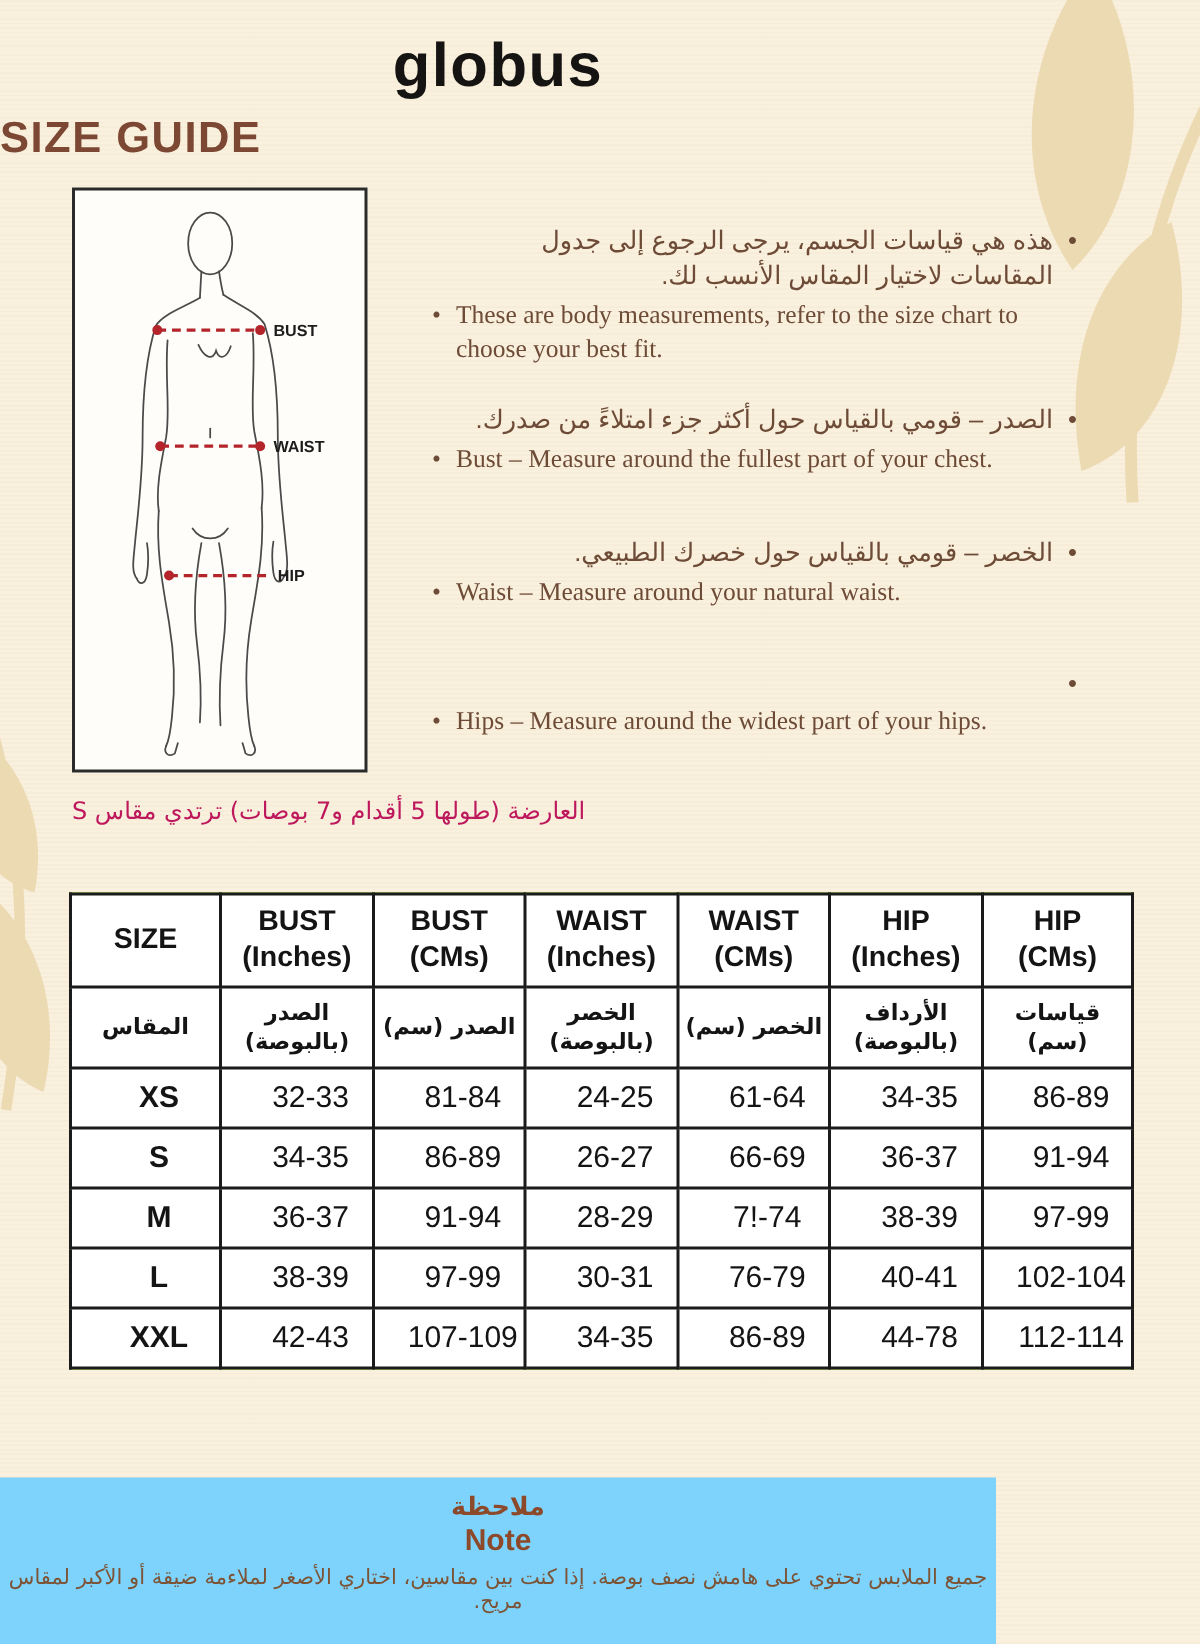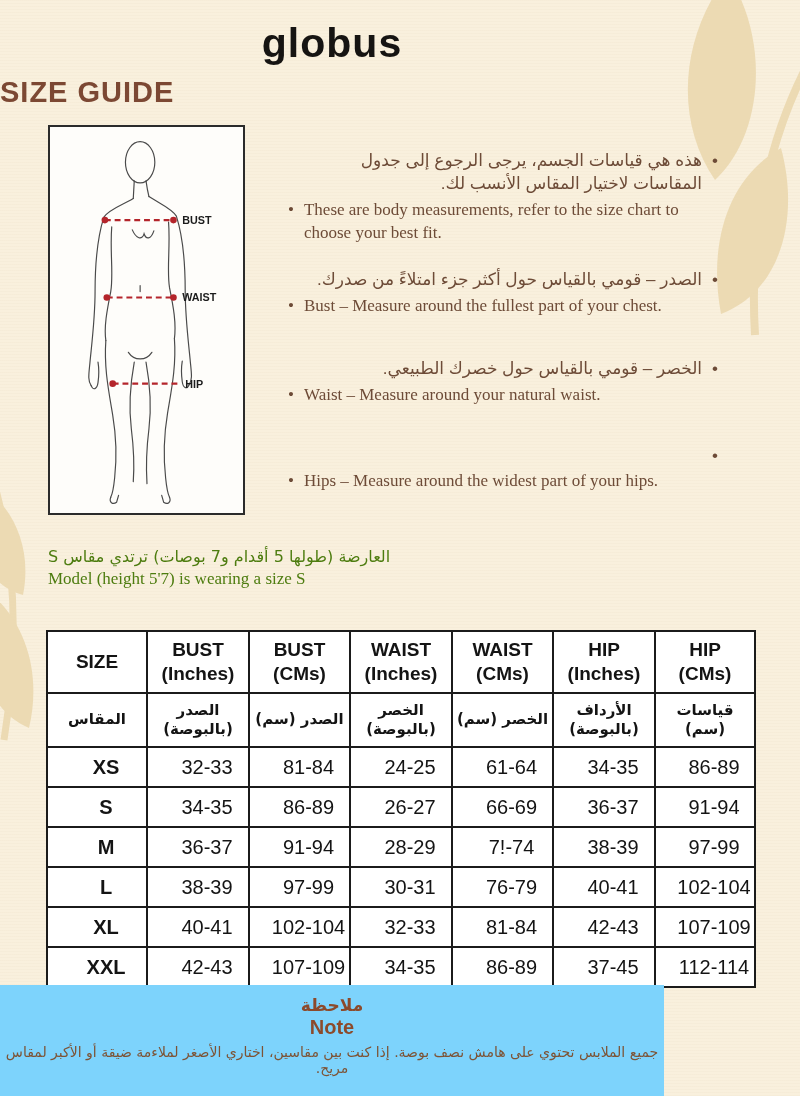--- a/index.html
+++ b/index.html
@@ -27,25 +27,25 @@
   }
   .figure-box svg{display:block;width:100%;height:100%;}
   .instructions{position:absolute;left:288px;top:150px;width:430px;color:#6d4b37;}
   .bullet-row{display:flex;gap:10px;line-height:1.35;}
   .bullet-row .dot{flex:0 0 auto;font-size:17px;line-height:1.35;}
   .bullet-row.ar{direction:rtl;text-align:right;font-size:17px;margin-bottom:3px;}
   .bullet-row.en{font-family:"Liberation Serif","DejaVu Serif",serif;font-size:17px;}
   .group + .group{margin-top:24px;}
   .group:nth-child(3){margin-top:40px;}
   .group:nth-child(4){margin-top:38px;}
-  .model-note{position:absolute;left:48px;top:546px;color:#4d7c0f;
+  .model-note{position:absolute;left:48px;top:530px;color:#be185d;
     font-family:"Liberation Serif","DejaVu Serif",serif;font-size:17px;line-height:1.35;}
   .mn-ar{direction:rtl;font-family:"DejaVu Sans",sans-serif;font-size:16px;}
   .size-table{
-    position:absolute;left:46px;top:630px;width:708px;border-collapse:collapse;
+    position:absolute;left:46px;top:595px;width:708px;border-collapse:collapse;
     table-layout:fixed;background:#84cc16;
   }
   .size-table th,.size-table td{
     border:2px solid #1b1b1b;text-align:center;vertical-align:middle;
     color:#141414;padding:0 2px;background:#fff;
   }
   .size-table tr.h-en th{height:60px;font-size:19px;font-weight:bold;white-space:pre-line;line-height:1.25;}
   .size-table tr.h-ar th{height:52px;font-size:15px;font-weight:bold;direction:rtl;line-height:1.3;font-family:"DejaVu Sans",sans-serif;}
   .size-table tbody td{height:38px;font-size:20px;padding-left:20px;}
   .size-table tbody td.size-cell{font-weight:bold;}
@@ -163,21 +163,20 @@
         </div>
         <div class="bullet-row en">
           <span class="dot">•</span>
           <span class="txt">Hips – Measure around the widest part of your hips.</span>
         </div>
       </div>
     </div>
 
   <div class="model-note">
     <div class="mn-ar">العارضة (طولها 5 أقدام و7 بوصات) ترتدي مقاس S</div>
-    <div class="mn-en">Model (height 5'7) is wearing a size S</div>
   </div>
 
   <table class="size-table">
     <colgroup>
       <col style="width:100px">
         <col style="width:102px">
         <col style="width:101px">
       <col style="width:102px">
         <col style="width:101px">
         <col style="width:102px">
@@ -240,35 +239,26 @@
         <tr>
           <td class="size-cell">L</td>
           <td class="">38-39</td>
           <td class="">97-99</td>
           <td class="">30-31</td>
           <td class="">76-79</td>
           <td class="">40-41</td>
           <td class="">102-104</td>
         </tr>
         <tr>
-          <td class="size-cell">XL</td>
-          <td class="">40-41</td>
-          <td class="">102-104</td>
-          <td class="">32-33</td>
-          <td class="">81-84</td>
-          <td class="">42-43</td>
-          <td class="">107-109</td>
-        </tr>
-        <tr>
           <td class="size-cell">XXL</td>
           <td class="">42-43</td>
           <td class="">107-109</td>
           <td class="">34-35</td>
           <td class="">86-89</td>
-          <td class="">37-45</td>
+          <td class="">44-78</td>
           <td class="">112-114</td>
         </tr>
       </tbody>
   </table>
 
   <div class="note">
     <div class="note-title-ar">ملاحظة</div>
     <div class="note-title-en">Note</div>
     <div class="note-body-ar">جميع الملابس تحتوي على هامش نصف بوصة. إذا كنت بين مقاسين، اختاري الأصغر لملاءمة ضيقة أو الأكبر لمقاس مريح.</div>
   </div>

